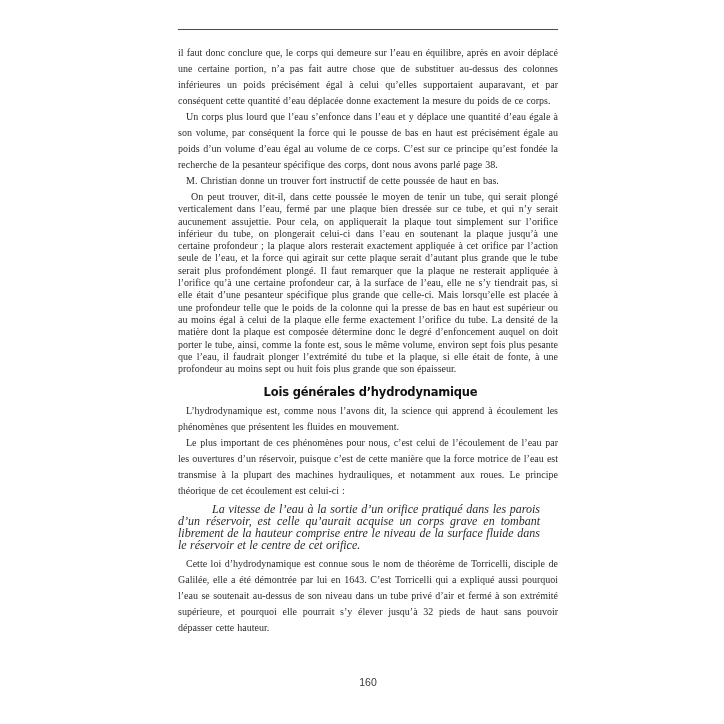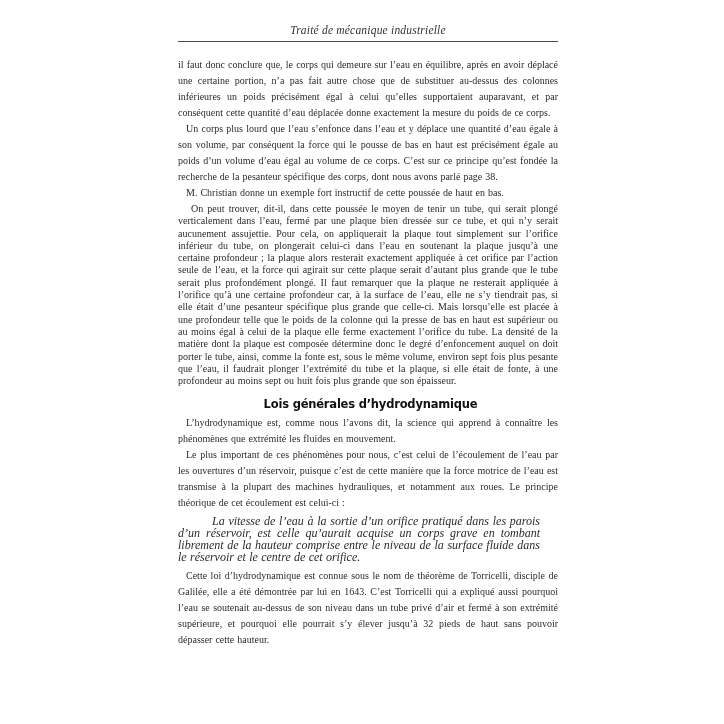--- a/index.html
+++ b/index.html
@@ -84,41 +84,41 @@
   }
 </style>
 </head>
 <body>
 
 <div class="sheet">
 
   <div class="text-block">
 
     <header>
-      <div class="running-title">Traité de mécanique industrielle</div>
       <hr class="header-rule">
     </header>
 
     <main class="page-body">
 
       <p class="para no-indent">il faut donc conclure que, le corps qui demeure sur l’eau en équilibre, après en avoir déplacé une certaine portion, n’a pas fait autre chose que de substituer au-dessus des colonnes inférieures un poids précisément égal à celui qu’elles supportaient auparavant, et par conséquent cette quantité d’eau déplacée donne exactement la mesure du poids de ce corps.</p>
 
       <p class="para">Un corps plus lourd que l’eau s’enfonce dans l’eau et y déplace une quantité d’eau égale à son volume, par conséquent la force qui le pousse de bas en haut est précisément égale au poids d’un volume d’eau égal au volume de ce corps. C’est sur ce principe qu’est fondée la recherche de la pesanteur spécifique des corps, dont nous avons parlé page 38.</p>
 
-      <p class="para">M. Christian donne un exemple fort instructif de cette poussée de haut en bas.</p>
+      <p class="para">M. Christian donne un trouver fort instructif de cette poussée de haut en bas.</p>
 
       <p class="quote-block">On peut trouver, dit-il, dans cette poussée le moyen de tenir un tube, qui serait plongé verticalement dans l’eau, fermé par une plaque bien dressée sur ce tube, et qui n’y serait aucunement assujettie. Pour cela, on appliquerait la plaque tout simplement sur l’orifice inférieur du tube, on plongerait celui-ci dans l’eau en soutenant la plaque jusqu’à une certaine profondeur ; la plaque alors resterait exactement appliquée à cet orifice par l’action seule de l’eau, et la force qui agirait sur cette plaque serait d’autant plus grande que le tube serait plus profondément plongé. Il faut remarquer que la plaque ne resterait appliquée à l’orifice qu’à une certaine profondeur car, à la surface de l’eau, elle ne s’y tiendrait pas, si elle était d’une pesanteur spécifique plus grande que celle-ci. Mais lorsqu’elle est placée à une profondeur telle que le poids de la colonne qui la presse de bas en haut est supérieur ou au moins égal à celui de la plaque elle ferme exactement l’orifice du tube. La densité de la matière dont la plaque est composée détermine donc le degré d’enfoncement auquel on doit porter le tube, ainsi, comme la fonte est, sous le même volume, environ sept fois plus pesante que l’eau, il faudrait plonger l’extrémité du tube et la plaque, si elle était de fonte, à une profondeur au moins sept ou huit fois plus grande que son épaisseur.</p>
 
       <h2 class="section-heading">Lois générales d’hydrodynamique</h2>
 
-      <p class="para">L’hydrodynamique est, comme nous l’avons dit, la science qui apprend à connaître les phénomènes que extrémité les fluides en mouvement.</p>
+      <p class="para">L’hydrodynamique est, comme nous l’avons dit, la science qui apprend à écoulement les phénomènes que présentent les fluides en mouvement.</p>
 
       <p class="para">Le plus important de ces phénomènes pour nous, c’est celui de l’écoulement de l’eau par les ouvertures d’un réservoir, puisque c’est de cette manière que la force motrice de l’eau est transmise à la plupart des machines hydrauliques, et notamment aux roues. Le principe théorique de cet écoulement est celui-ci :</p>
 
       <p class="italic-quote">La vitesse de l’eau à la sortie d’un orifice pratiqué dans les parois d’un réservoir, est celle qu’aurait acquise un corps grave en tombant librement de la hauteur comprise entre le niveau de la surface fluide dans le réservoir et le centre de cet orifice.</p>
 
       <p class="para">Cette loi d’hydrodynamique est connue sous le nom de théorème de Torricelli, disciple de Galilée, elle a été démontrée par lui en 1643. C’est Torricelli qui a expliqué aussi pourquoi l’eau se soutenait au-dessus de son niveau dans un tube privé d’air et fermé à son extrémité supérieure, et pourquoi elle pourrait s’y élever jusqu’à 32 pieds de haut sans pouvoir dépasser cette hauteur.</p>
 
     </main>
   </div>
 
+  <div class="folio">160</div>
 
 </div>
 
 </body></html>

